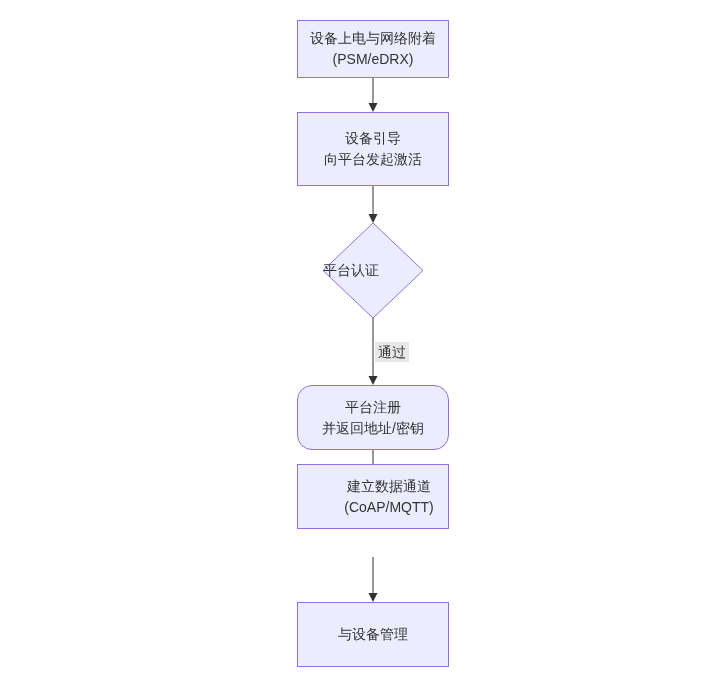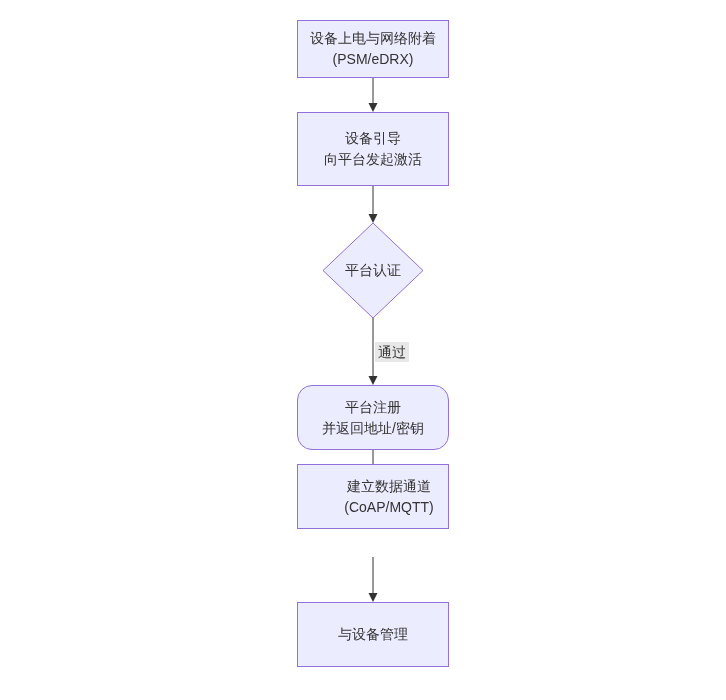--- a/index.html
+++ b/index.html
@@ -49,21 +49,21 @@
   .n2 { top: 112px; height: 74px; }
   .n4 { top: 385px; height: 65px; border-radius: 15px; }
   .n5 { top: 464px; height: 65px; padding-left: 32px; }
   .n6 { top: 602px; height: 65px; }
   .diamond-text {
     position: absolute;
     left: 323px; top: 223px;
     width: 100px; height: 95px;
     display: flex;
     align-items: center;
-    justify-content: center;
+    justify-content: flex-start;
     text-align: center;
   }
   .edge-label {
     position: absolute;
     left: 392px; top: 342px;
     transform: translateX(-50%);
     background: var(--edge-label-bg, #e8e8e8);
     padding: 1px 3px;
     line-height: 18px;
     white-space: nowrap;

